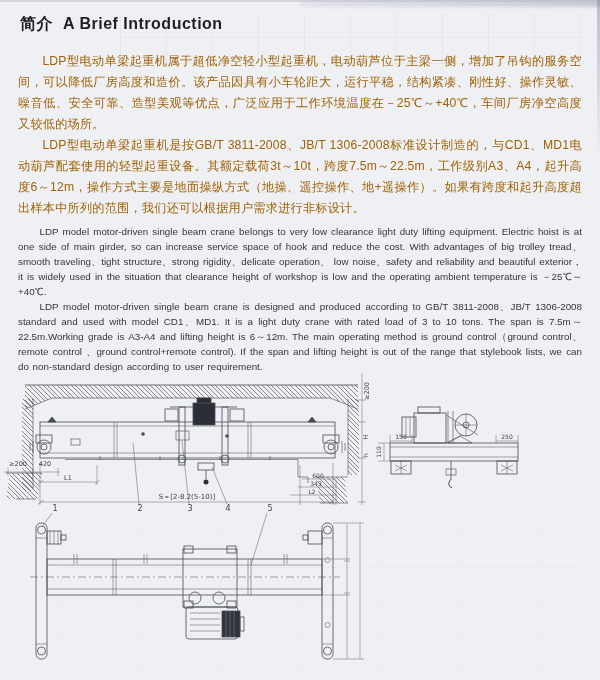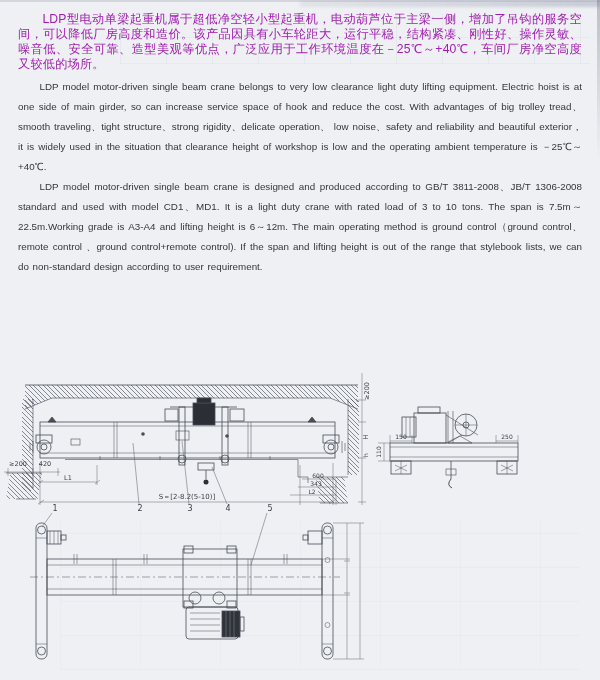--- a/index.html
+++ b/index.html
@@ -9,22 +9,22 @@
   .ghost-band{position:absolute;left:300px;top:0;width:300px;height:7px;background:linear-gradient(90deg,rgba(110,118,145,.10),rgba(92,100,130,.26));filter:blur(1.5px);}
   .ghost-table{position:absolute;left:120px;top:14px;width:470px;height:50px;opacity:.8;filter:blur(.4px);
     background:repeating-linear-gradient(90deg,rgba(125,135,168,.10) 0 1px,transparent 1px 46px),
                repeating-linear-gradient(0deg,rgba(125,135,168,.08) 0 1px,transparent 1px 26px);}
   .ghost-rows{position:absolute;left:60px;top:520px;width:520px;height:150px;opacity:.55;filter:blur(.3px);
     background:repeating-linear-gradient(0deg,rgba(125,135,168,.09) 0 1px,transparent 1px 34px),
                repeating-linear-gradient(90deg,rgba(125,135,168,.06) 0 1px,transparent 1px 80px);}
   .content{position:relative;padding:12px 18px 0 18px;}
   h1.title{font-size:16px;font-weight:bold;margin:2px 0 16px 2px;letter-spacing:.5px;color:#1d1f22;}
   h1.title .en{margin-left:10px;}
-  p.zh{font-size:12.2px;line-height:15px;letter-spacing:.2px;text-align:justify;text-indent:2em;margin:0;color:#a21caf;}
-  p.en{font-size:9.8px;line-height:20px;text-align:justify;text-indent:2.2em;margin:0;color:#33363b;word-spacing:1px;}
+  p.zh{font-size:12.2px;line-height:21px;letter-spacing:.2px;text-align:justify;text-indent:2em;margin:0;color:#a16207;}
+  p.en{font-size:9.8px;line-height:15px;text-align:justify;text-indent:2.2em;margin:0;color:#33363b;word-spacing:1px;}
   p.en.first{margin-top:5px;}
   .drawing{position:absolute;left:0;top:355px;width:496px;height:325px;}
   .hatch{position:absolute;background:repeating-linear-gradient(45deg,rgba(75,80,92,0) 0 2.6px,rgba(75,80,92,.65) 2.6px 3.3px);}
   .h-ceiling{left:25px;top:30px;width:333px;height:24px;clip-path:polygon(0 0,100% 0,100% 100%,92% 55%,8% 55%,0 100%);}
   .h-wall-l{left:22px;top:44px;width:11px;height:92px;}
   .h-foot-l{left:6px;top:118px;width:36px;height:26px;clip-path:polygon(12% 0,100% 0,88% 100%,0 100%);}
   .h-wall-r{left:348px;top:44px;width:11px;height:76px;}
   .h-foot-r{left:316px;top:122px;width:32px;height:26px;clip-path:polygon(0 0,88% 0,100% 100%,12% 100%);}
   svg.draw{position:absolute;left:0;top:0;}
   svg.draw text{font-family:"DejaVu Sans",sans-serif;fill:#3c4048;}
@@ -32,21 +32,23 @@
 </head>
 <body>
 
 <div class="edge-top"></div>
 <div class="edge-right"></div>
 <div class="ghost-band"></div>
 <div class="ghost-table"></div>
 <div class="ghost-rows"></div>
 
 <div class="content">
+  <h1 class="title"><span>简介</span><span class="en">A Brief Introduction</span></h1>
   <p class="zh">LDP型电动单梁起重机属于超低净空轻小型起重机，电动葫芦位于主梁一侧，增加了吊钩的服务空间，可以降低厂房高度和造价。该产品因具有小车轮距大，运行平稳，结构紧凑、刚性好、操作灵敏、噪音低、安全可靠、造型美观等优点，广泛应用于工作环境温度在－25℃～+40℃，车间厂房净空高度又较低的场所。</p>
+  <p class="zh">LDP型电动单梁起重机是按GB/T 3811-2008、JB/T 1306-2008标准设计制造的，与CD1、MD1电动葫芦配套使用的轻型起重设备。其额定载荷3t～10t，跨度7.5m～22.5m，工作级别A3、A4，起升高度6～12m，操作方式主要是地面操纵方式（地操、遥控操作、地+遥操作）。如果有跨度和起升高度超出样本中所列的范围，我们还可以根据用户需求进行非标设计。</p>
   <p class="en first">LDP model motor-driven single beam crane belongs to very low clearance light duty lifting equipment. Electric hoist is at one side of main girder, so can increase service space of hook and reduce the cost. With advantages of big trolley tread、smooth traveling、tight structure、strong rigidity、delicate operation、 low noise、safety and reliability and beautiful exterior，it is widely used in the situation that clearance height of workshop is low and the operating ambient temperature is －25℃～+40℃.</p>
   <p class="en">LDP model motor-driven single beam crane is designed and produced according to GB/T 3811-2008、JB/T 1306-2008 standard and used with model CD1、MD1. It is a light duty crane with rated load of 3 to 10 tons. The span is 7.5m～22.5m.Working grade is A3-A4 and lifting height is 6～12m. The main operating method is ground control（ground control、remote control 、ground control+remote control). If the span and lifting height is out of the range that stylebook lists, we can do non-standard design according to user requirement.</p>
 </div>
 
 <div class="drawing">
   <div class="hatch h-ceiling"></div>
   <div class="hatch h-wall-l"></div>
   <div class="hatch h-foot-l"></div>
   <div class="hatch h-wall-r"></div>
   <div class="hatch h-foot-r"></div>

